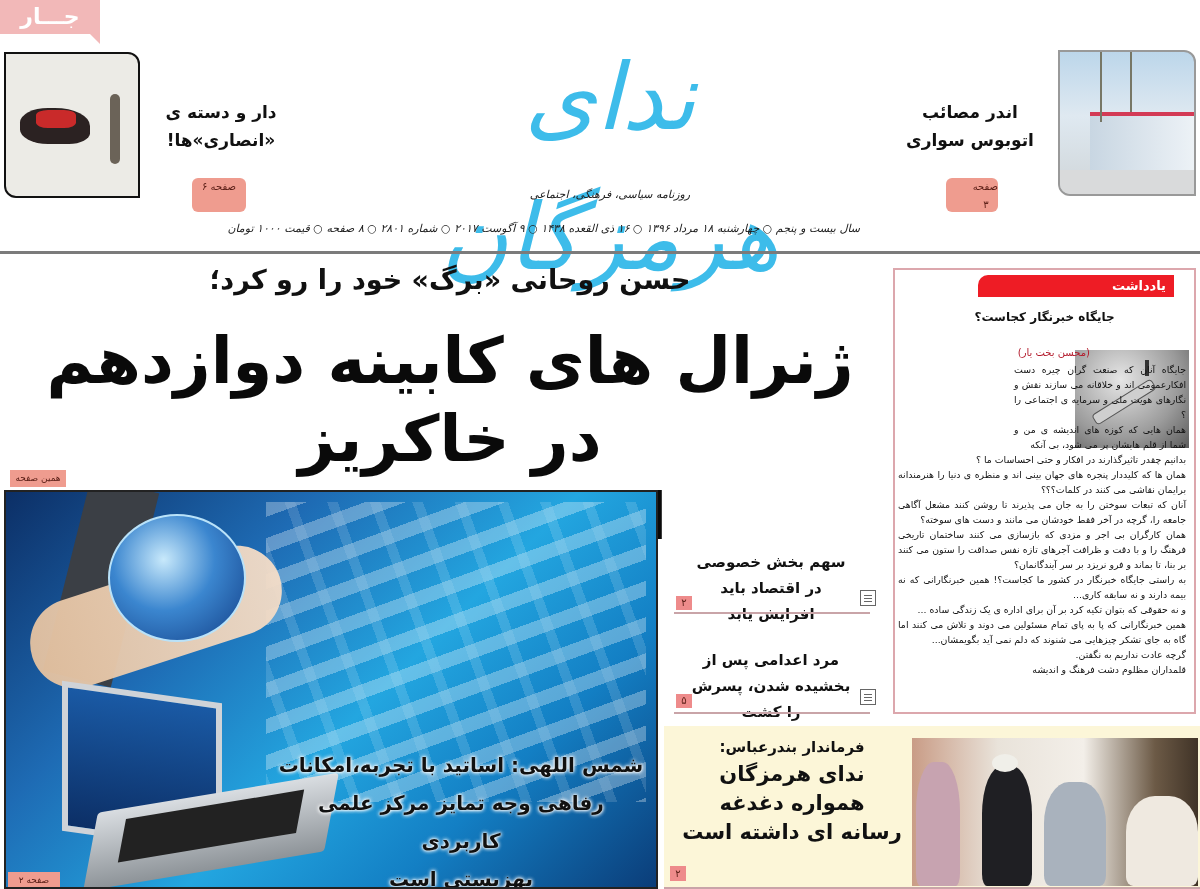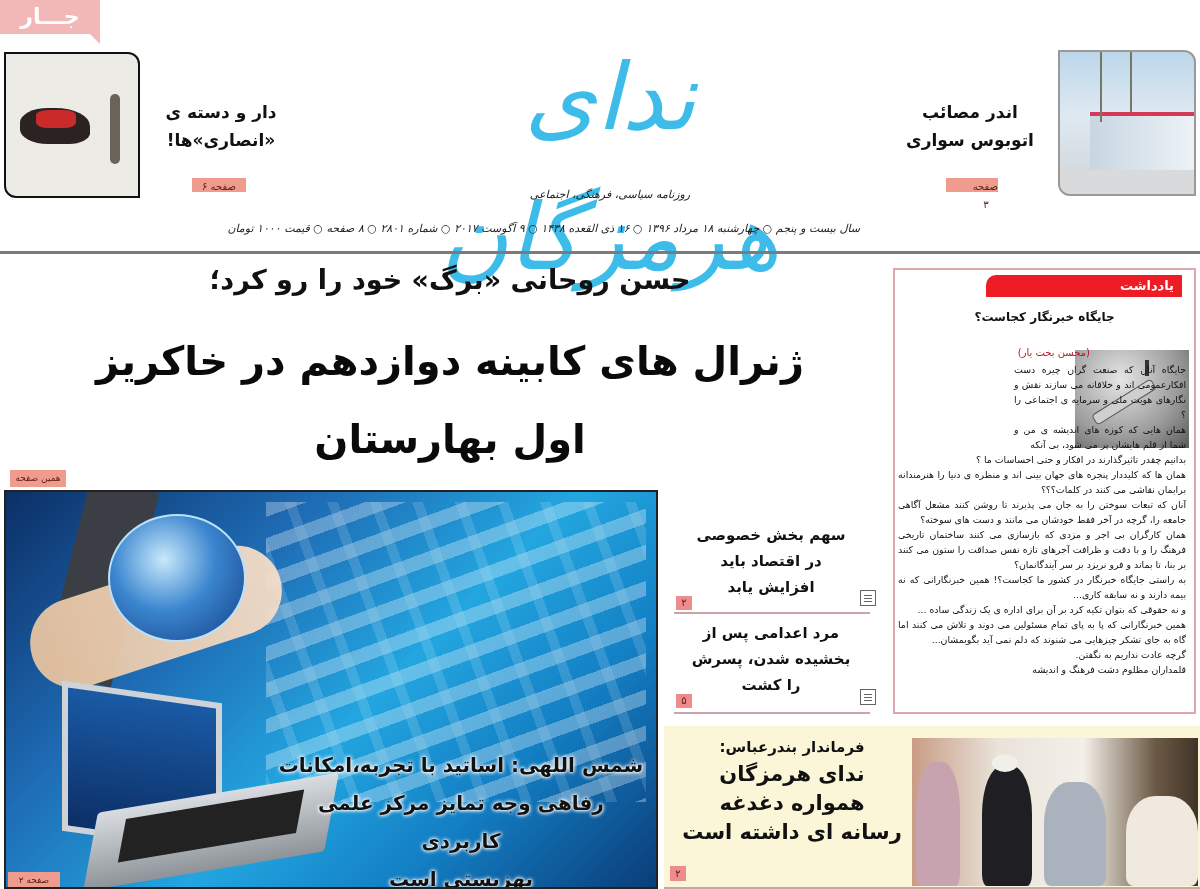--- a/index.html
+++ b/index.html
@@ -10,44 +10,44 @@
 
   
   .tag-ribbon { left: 0; top: 0; width: 100px; height: 34px; background: #f2b8b8; color: #fff; font-weight: bold; font-size: 22px; text-align: center; line-height: 34px; }
   .tag-ribbon:after { content: ""; position: absolute; right: 0; bottom: -10px; border-left: 10px solid transparent; border-top: 10px solid #f2b8b8; }
 
   
   .thumb { border-radius: 0 12px 0 12px; overflow: hidden; border: 2px solid #222; }
   .thumb-bull { left: 4px; top: 52px; width: 136px; height: 146px; background: #ecebe6; border-color: #111; }
   .thumb-bus { left: 1058px; top: 50px; width: 138px; height: 146px; background: linear-gradient(180deg,#bcd6ea 0%,#dfe9f1 45%,#cfd5d8 100%); border-color: #999; }
   .teaser-title { font-weight: bold; font-size: 17px; line-height: 28px; text-align: center; color: #111; }
-  .page-chip { background: #ef9c8f; color: #5a1e16; font-size: 10px; text-align: center; height: 14px; line-height: 18px; }
+  .page-chip { background: #ef9c8f; color: #5a1e16; font-size: 10px; text-align: center; height: 34px; line-height: 18px; border-radius: 6px; }
 
   
   .logo { left: 395px; top: 28px; width: 430px; height: 150px; color: #3dbcea; font-family: "DejaVu Serif", serif; font-size: 92px; font-style: italic; text-align: center; line-height: 140px; letter-spacing: -2px; }
   .tagline { left: 490px; top: 188px; width: 240px; font-size: 11px; font-style: italic; text-align: center; color: #222; font-family: "DejaVu Serif", serif; }
   .dateline { left: 340px; top: 222px; width: 520px; font-size: 11px; font-style: italic; color: #222; font-family: "DejaVu Serif", serif; text-align: center; white-space: nowrap; }
   .masthead-rule { left: 0; top: 251px; width: 1200px; height: 3px; background: #7b7b7b; }
 
   
   .kicker { left: 200px; top: 264px; width: 500px; text-align: center; font-weight: bold; font-size: 27px; color: #111; }
-  .headline { left: 20px; top: 322px; width: 860px; text-align: center; font-weight: bold; font-size: 40px; line-height: 78px; color: #0a0a0a; letter-spacing: -1px; }
+  .headline { left: 20px; top: 322px; width: 860px; text-align: center; font-weight: bold; font-size: 64px; line-height: 78px; color: #0a0a0a; letter-spacing: -1px; }
 
   
   .note-box { left: 893px; top: 268px; width: 303px; height: 446px; border: 2px solid #dca7ad; background: #fff; }
-  .note-tab { right: 12px; top: 5px; width: 196px; height: 22px; background: #ee1c25; border-radius: 10px 0 0 0; color: #fff; font-weight: bold; font-size: 13px; line-height: 22px; padding-right: 8px; text-align: right; }
+  .note-tab { right: 20px; top: 5px; width: 196px; height: 22px; background: #ee1c25; border-radius: 10px 0 0 0; color: #fff; font-weight: bold; font-size: 13px; line-height: 22px; padding-right: 8px; text-align: right; }
   .note-title { left: 0; top: 40px; width: 100%; text-align: center; font-size: 12px; font-weight: bold; color: #111; }
   .note-author { right: 104px; top: 77px; font-size: 10px; color: #b31b2c; }
   .note-img { left: 180px; top: 80px; width: 114px; height: 98px; background: radial-gradient(ellipse at 40% 30%, #e6e6e6 0%, #9b9b9b 60%, #5b5b5b 100%); }
   .note-body { right: 8px; top: 92px; width: 288px; font-size: 9.4px; line-height: 15px; color: #111; text-align: justify; }
   .note-body p { margin: 0; }
   .note-body .wrap { width: 172px; margin-left: auto; margin-right: 0; }
 
   
-  .brief { width: 190px; text-align: center; font-weight: bold; font-size: 15px; line-height: 26px; color: #111; }
+  .brief { width: 190px; text-align: center; font-weight: bold; font-size: 15px; line-height: 26px; color: #111; margin-top: 27px; }
   .brief-num { width: 16px; height: 14px; background: #ee8b8b; color: #5a1e16; font-size: 10px; line-height: 14px; text-align: center; }
   .brief-rule { height: 2px; background: #c9a4a8; width: 196px; }
   .doc-icon { width: 16px; height: 16px; border: 1px solid #666; background: #fff; }
   .doc-icon:before { content: ""; position: absolute; left: 3px; top: 4px; width: 8px; height: 1px; background: #666; box-shadow: 0 3px 0 #666, 0 6px 0 #666; }
 
   
   .feature { left: 4px; top: 490px; width: 654px; height: 399px; border: 2px solid #222; overflow: hidden; background: linear-gradient(135deg,#0c2f66 0%,#1e6bb4 30%,#23a6e0 55%,#137fc4 75%,#0b3d79 100%); }
   .f-globe { left: 102px; top: 22px; width: 138px; height: 128px; border-radius: 50%; background: radial-gradient(circle at 40% 35%,#c8e9fb 0%,#3b86cf 45%,#123e86 100%); border: 2px solid #b9e2f9; }
   .f-hand { left: 20px; top: 80px; width: 260px; height: 90px; border-radius: 50px; background: linear-gradient(90deg,#e5c2a0,#f4ddc8); transform: rotate(-18deg); opacity: .95; }
   .f-sleeve { left: 60px; top: -10px; width: 70px; height: 200px; background: #3b3f45; transform: rotate(14deg); }

